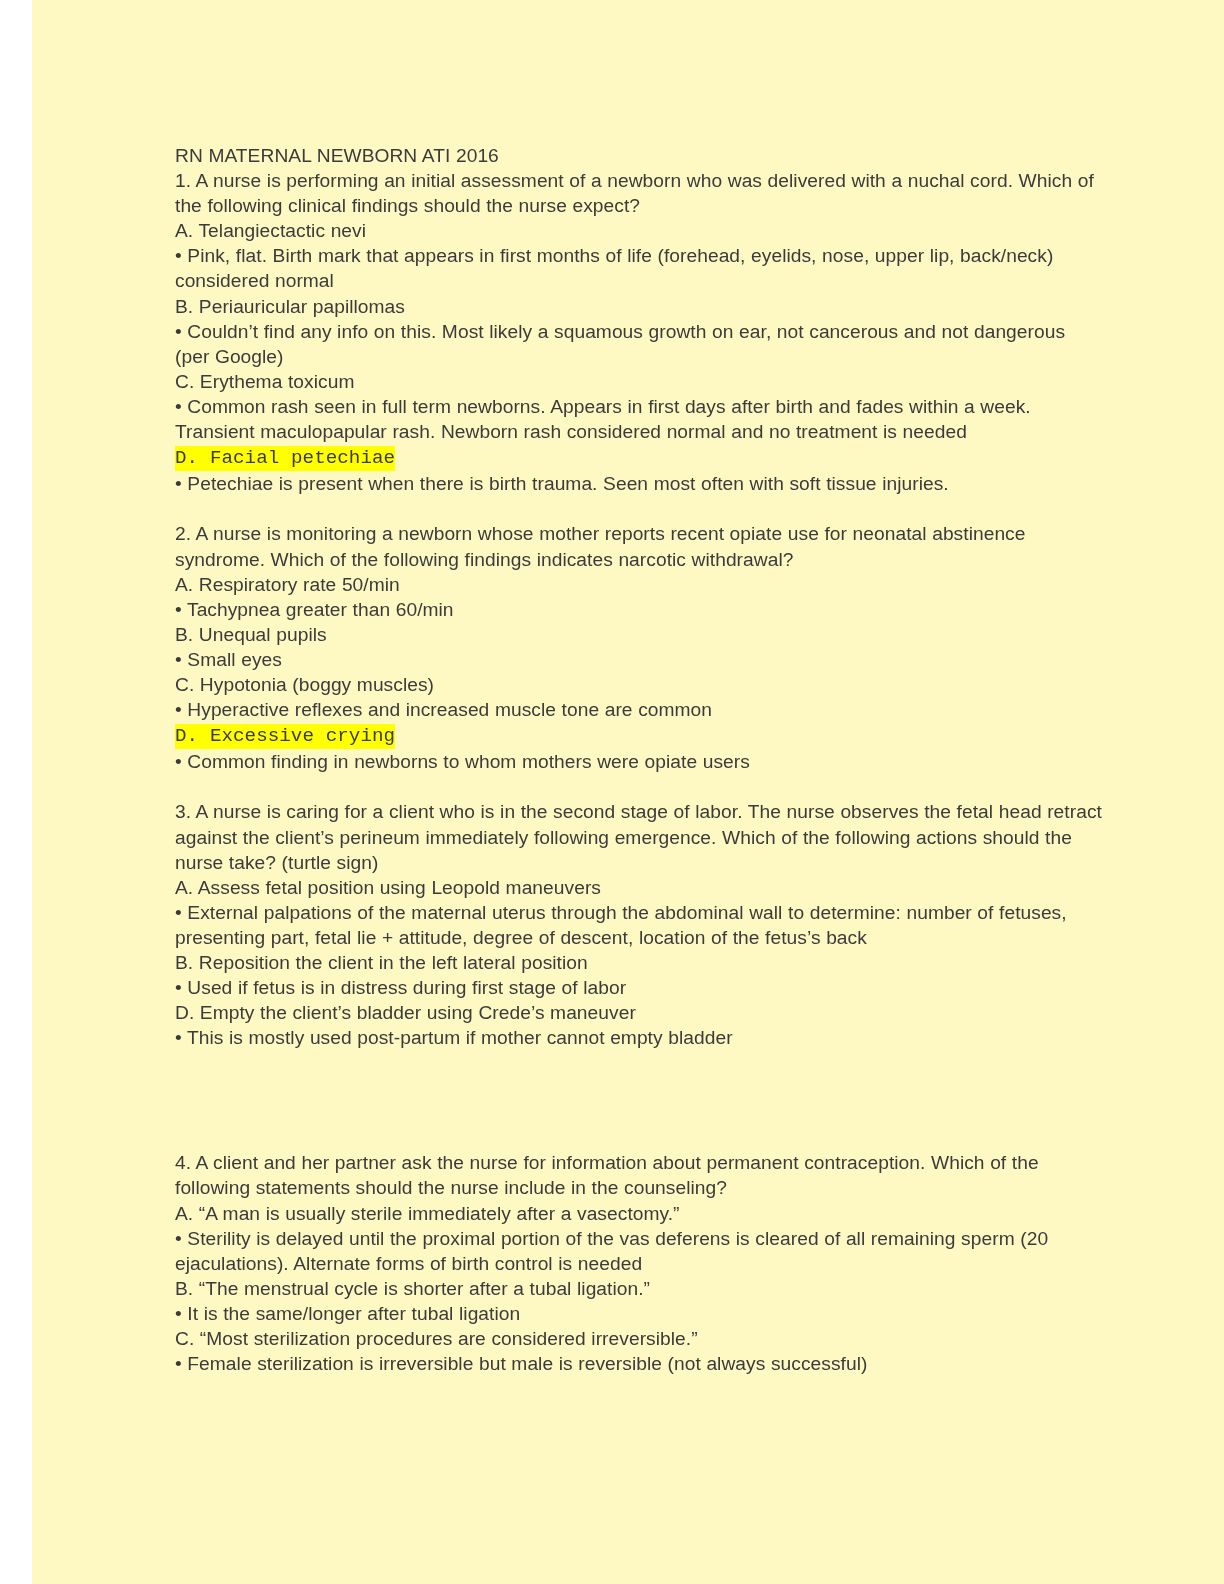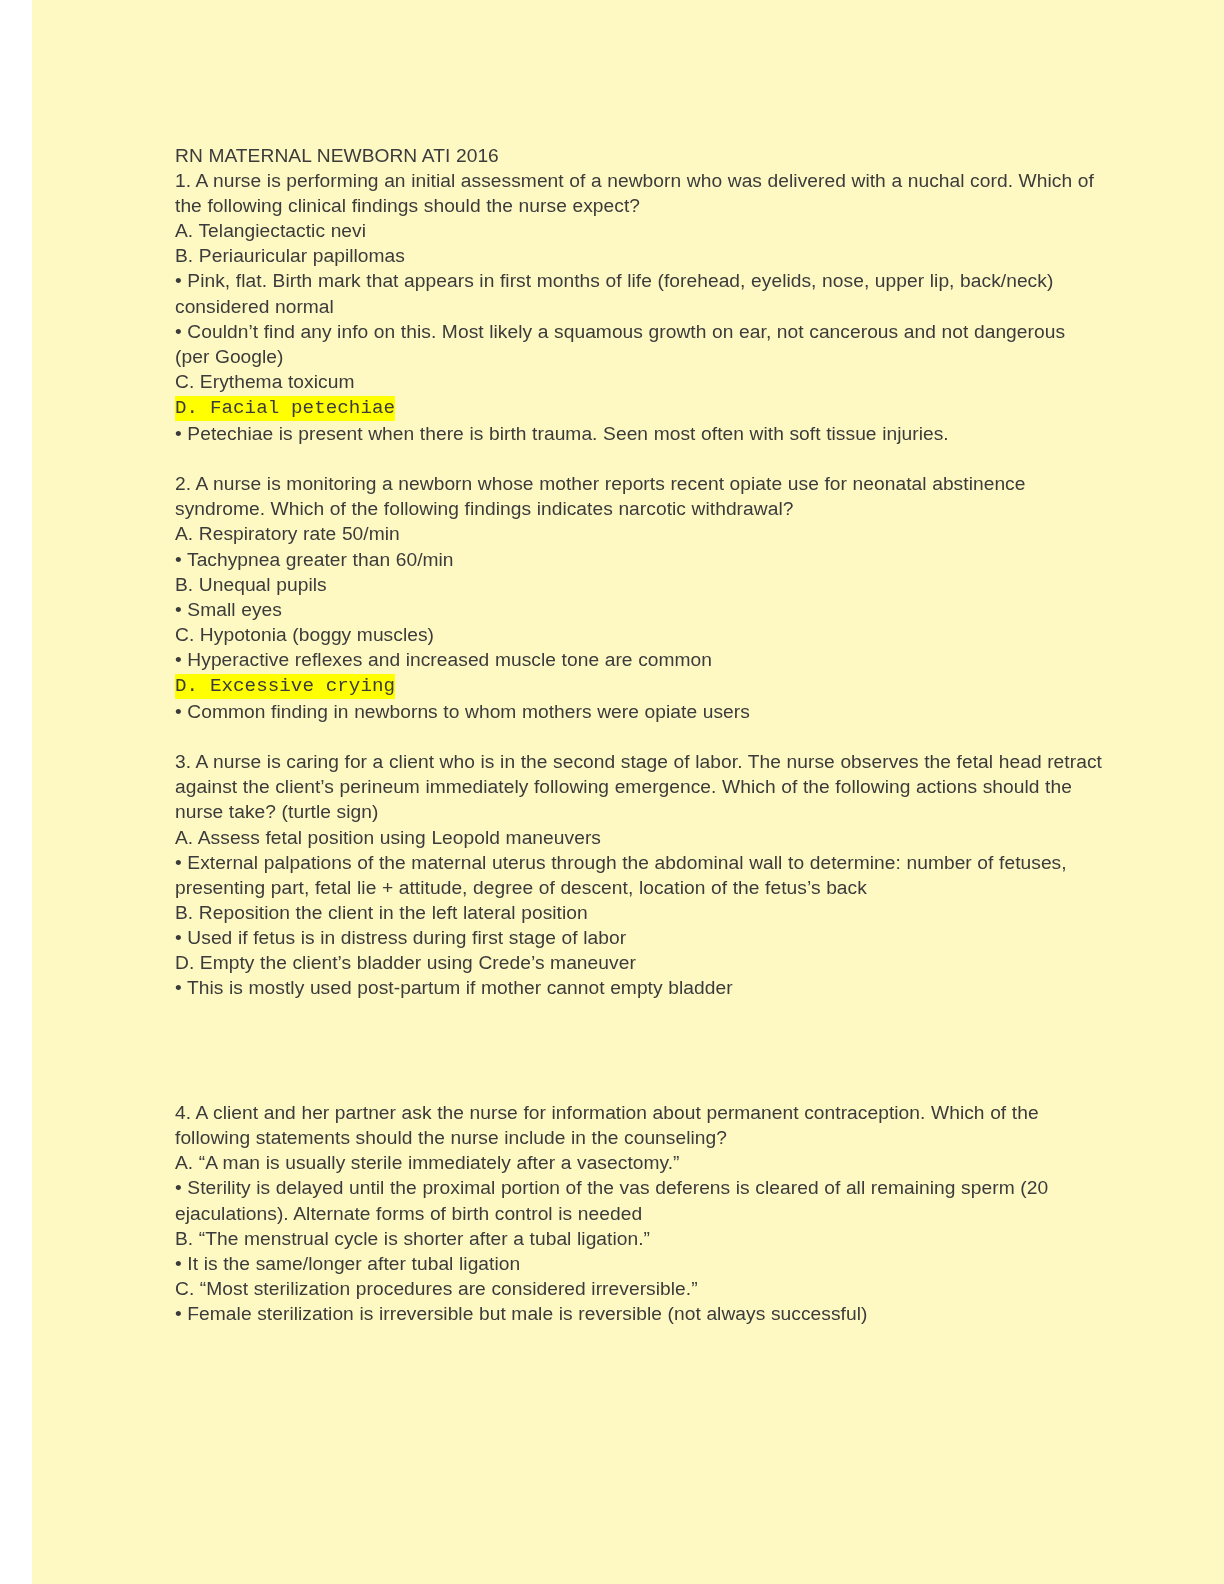--- a/index.html
+++ b/index.html
@@ -54,24 +54,25 @@
 </head>
 <body>
 
 <div id="page">
   <div class="doc-body">
 
     <div class="line">RN MATERNAL NEWBORN ATI 2016</div>
 
     <div class="line">1. A nurse is performing an initial assessment of a newborn who was delivered with a nuchal cord. Which of the following clinical findings should the nurse expect?</div>
     <div class="line"><span>A. Telangiectactic nevi</span></div>
+    <div class="line">• Pink, flat. Birth mark that appears in first months of life (forehead, eyelids, nose, upper lip, back/neck) considered normal</div>
     <div class="line"><span>B. Periauricular papillomas</span></div>
-    <div class="line">• Pink, flat. Birth mark that appears in first months of life (forehead, eyelids, nose, upper lip, back/neck) considered normal</div>
     <div class="line">• Couldn’t find any info on this. Most likely a squamous growth on ear, not cancerous and not dangerous (per Google)</div>
     <div class="line"><span>C. Erythema toxicum</span></div>
+    <div class="line">• Common rash seen in full term newborns. Appears in first days after birth and fades within a week. Transient maculopapular rash. Newborn rash considered normal and no treatment is needed</div>
     <div class="line"><span class="hl">D. Facial petechiae</span></div>
     <div class="line">• Petechiae is present when there is birth trauma. Seen most often with soft tissue injuries.</div>
 
     <div class="blank"></div>
 
     <div class="line">2. A nurse is monitoring a newborn whose mother reports recent opiate use for neonatal abstinence syndrome. Which of the following findings indicates narcotic withdrawal?</div>
     <div class="line"><span>A. Respiratory rate 50/min</span></div>
     <div class="line">• Tachypnea greater than 60/min</div>
     <div class="line"><span>B. Unequal pupils</span></div>
     <div class="line">• Small eyes</div>

